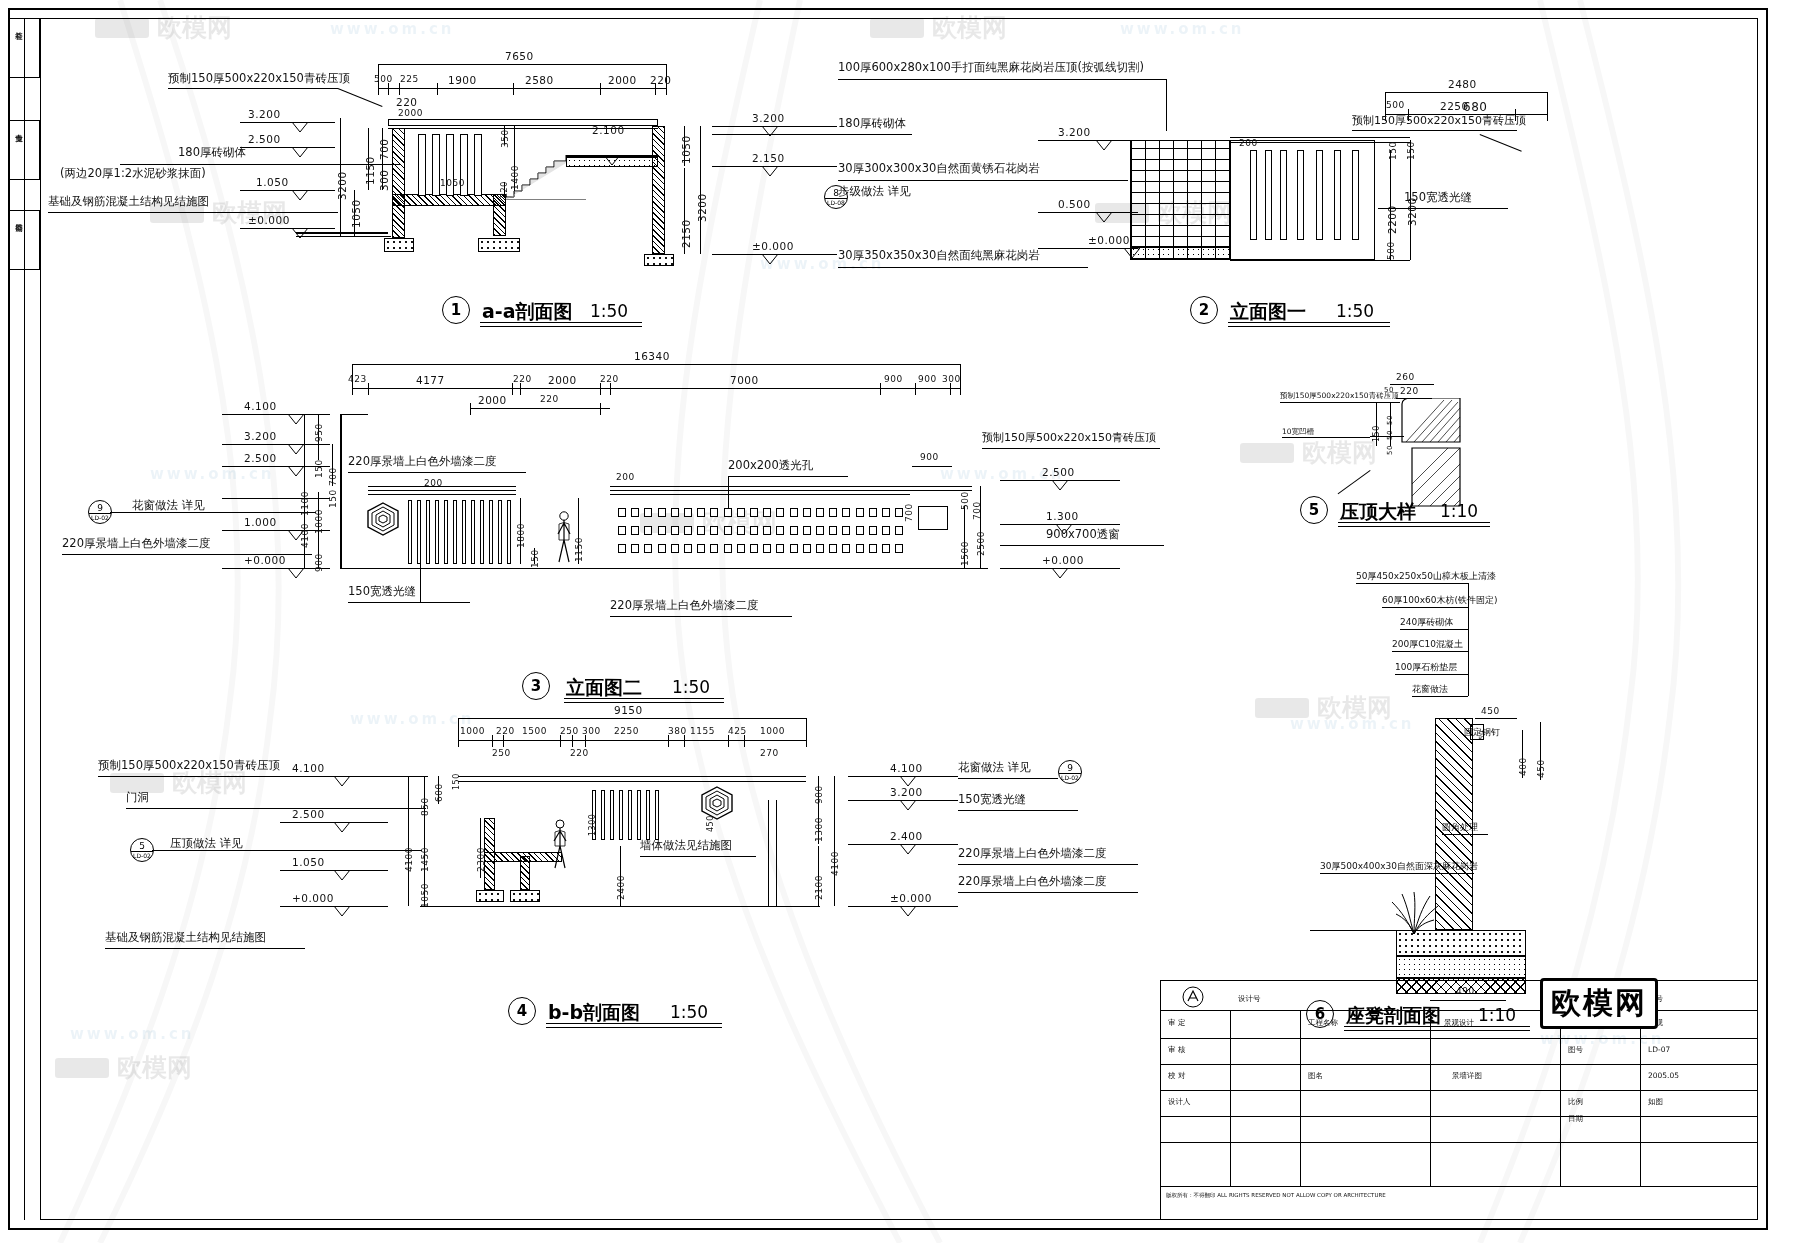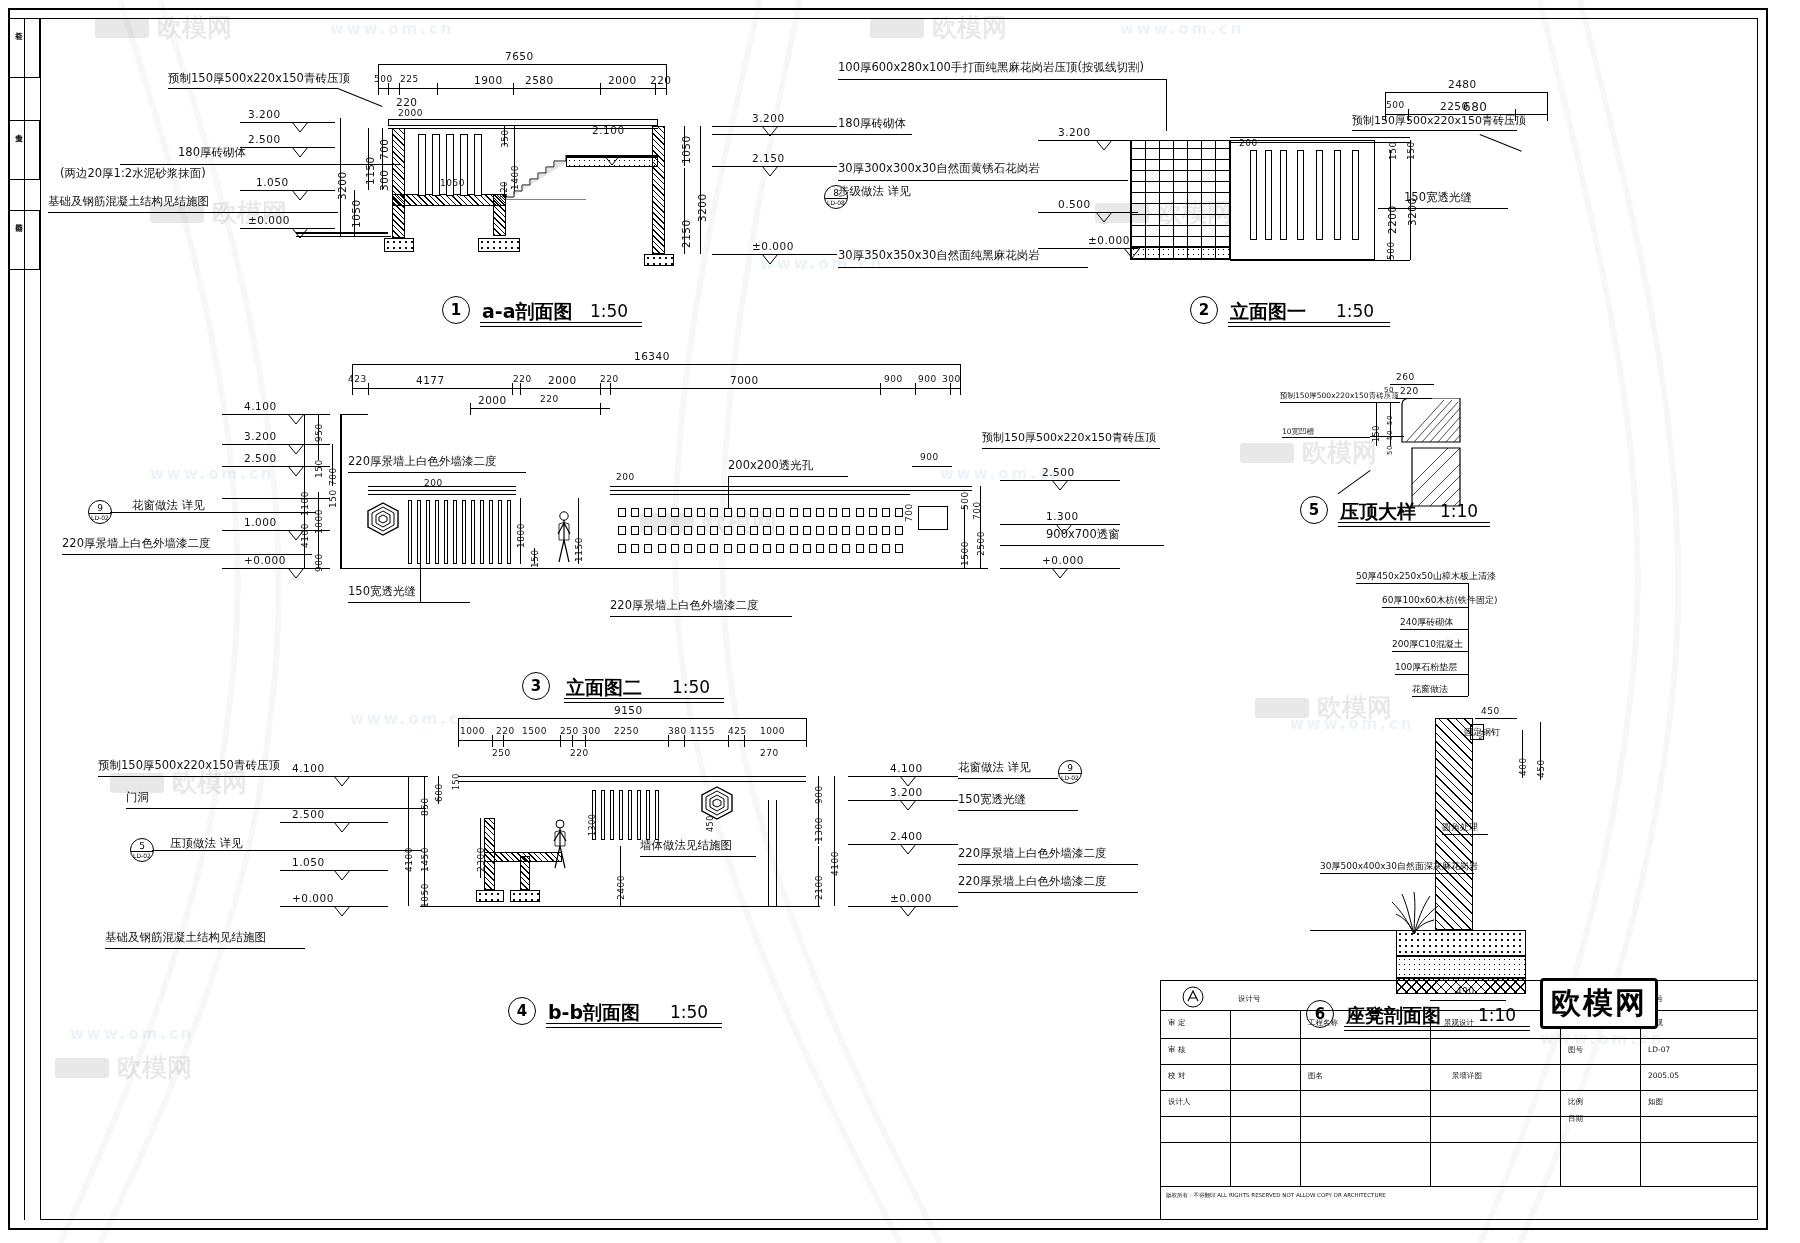--- a/index.html
+++ b/index.html
@@ -183,21 +183,21 @@
     <div class="ln v" style="left:378px;top:83px;height:12px;"></div>
     <div class="ln v" style="left:388px;top:83px;height:12px;"></div>
     <div class="ln v" style="left:399px;top:83px;height:12px;"></div>
     <div class="ln v" style="left:437px;top:83px;height:12px;"></div>
     <div class="ln v" style="left:513px;top:83px;height:12px;"></div>
     <div class="ln v" style="left:600px;top:83px;height:12px;"></div>
     <div class="ln v" style="left:655px;top:83px;height:12px;"></div>
     <div class="ln v" style="left:666px;top:83px;height:12px;"></div>
     <div class="dim" style="left:374px;top:74px;font-size:9px;">500</div>
     <div class="dim" style="left:400px;top:74px;font-size:9px;">225</div>
-    <div class="dim" style="left:448px;top:74px;margin-left:26px;">1900</div>
+    <div class="dim" style="left:448px;top:74px;">1900</div>
     <div class="dim" style="left:525px;top:74px;">2580</div>
     <div class="dim" style="left:608px;top:74px;">2000</div>
     <div class="dim" style="left:650px;top:74px;">220</div>
     <div class="dim" style="left:396px;top:96px;">220</div>
 
     <div class="txt" style="left:168px;top:73px;font-size:11.5px;">预制150厚500x220x150青砖压顶</div>
     <div class="ln h" style="left:168px;top:88px;width:170px;"></div>
     <div class="ln h" style="left:338px;top:88px;width:48px;transform:rotate(22deg);transform-origin:0 0;"></div>
 
     <div class="ln h" style="left:240px;top:122px;width:95px;"></div>

